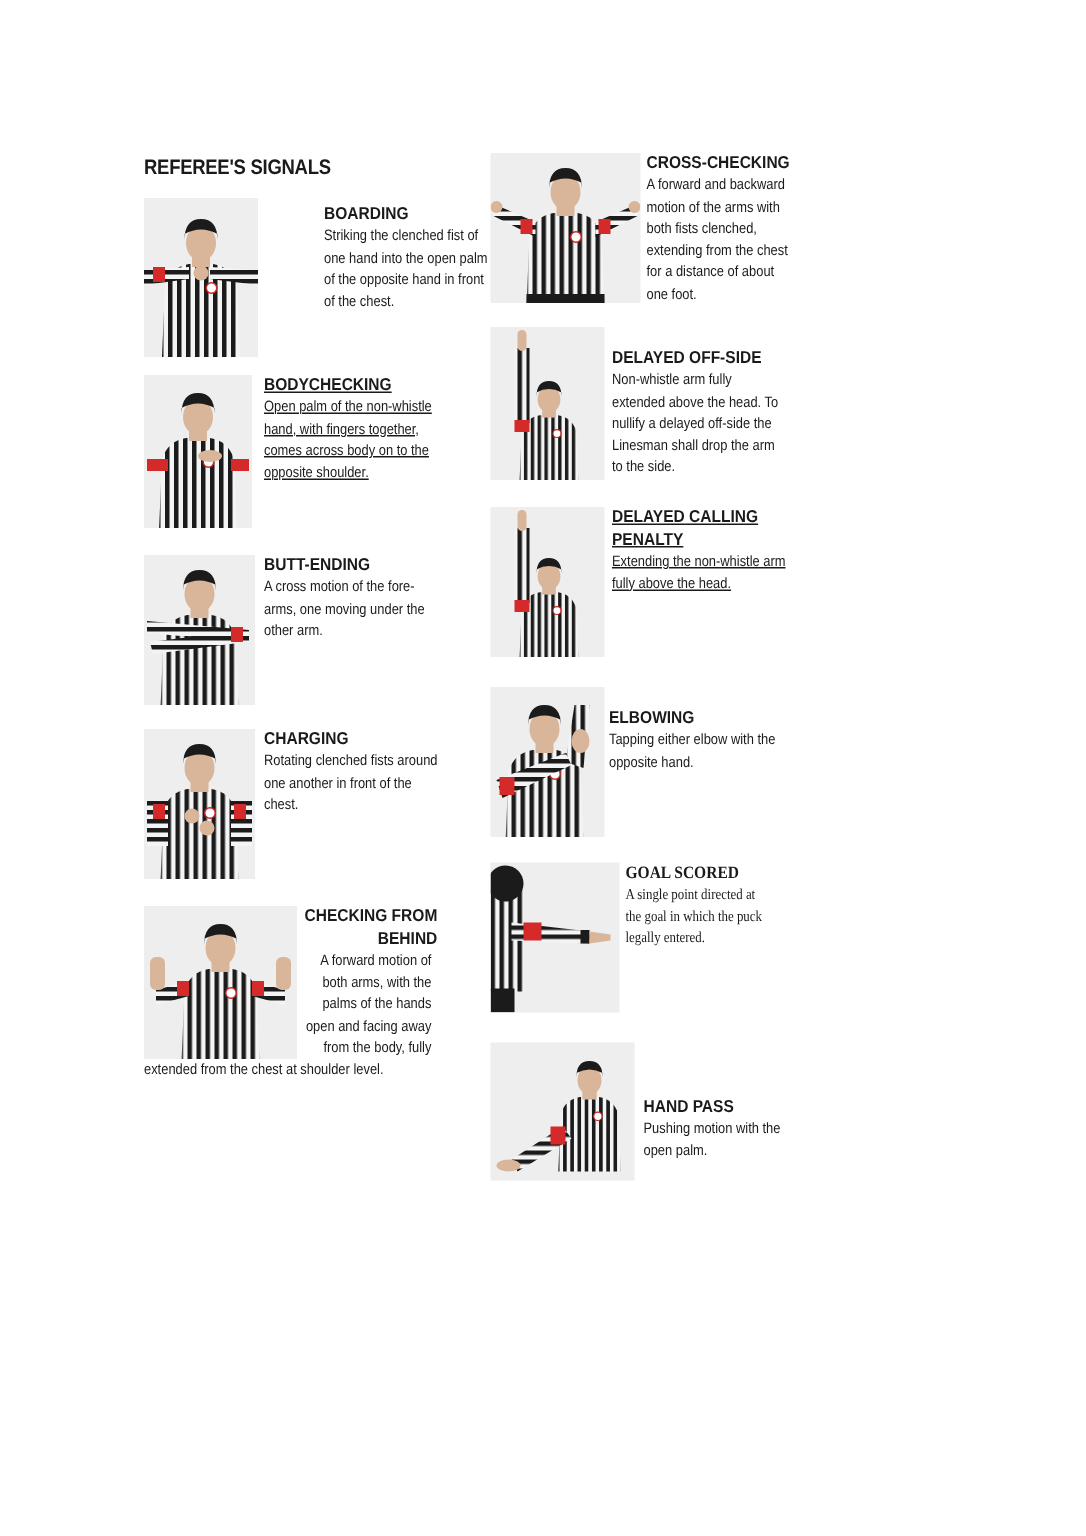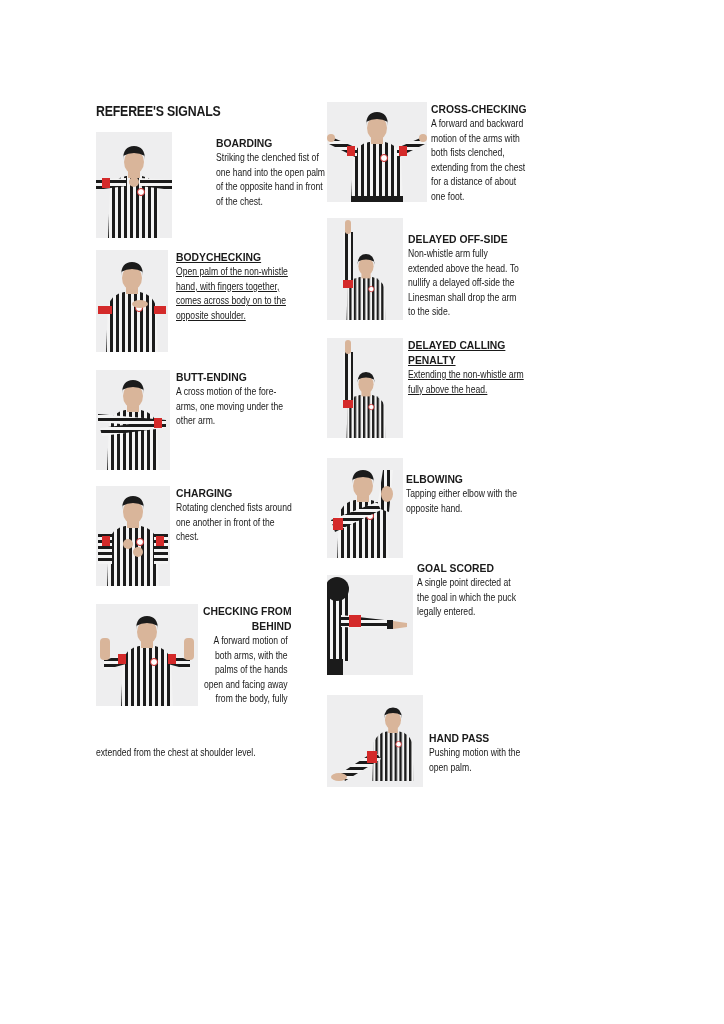--- a/index.html
+++ b/index.html
@@ -132,21 +132,21 @@
       <span style="display:block">BEHIND</span>
     </h3>
   <p>
     <span>A forward motion of</span>
       <span>both arms, with the</span>
       <span>palms of the hands</span>
       <span>open and facing away</span>
       <span>from the body, fully</span>
   </p>
 </div>
-<div class="sig" style="left:96px;top:707px;margin-top:39px;">
+<div class="sig" style="left:96px;top:707px;">
   <p>extended from the chest at shoulder level.</p>
 </div>
 
 <div class="photo" style="left:327px;top:102px;width:100px;height:100px;">
   <svg viewBox="0 0 100 100" preserveAspectRatio="none">
     <use href="#ref-body" x="10" y="2" width="80" height="100"></use>
     <path d="M2 34 L30 46 L30 56 L2 42 Z" fill="url(#hstripes)"></path>
     <path d="M98 34 L70 46 L70 56 L98 42 Z" fill="url(#hstripes)"></path>
     <rect x="20" y="44" width="8" height="10" fill="#d42a2a"></rect>
     <rect x="72" y="44" width="8" height="10" fill="#d42a2a"></rect>
@@ -226,21 +226,21 @@
   <svg viewBox="0 0 86 100" preserveAspectRatio="none">
     <rect x="0" y="18" width="22" height="68" fill="url(#stripes)"></rect>
     <rect x="0" y="84" width="16" height="16" fill="#1b1b1b"></rect>
     <ellipse cx="10" cy="14" rx="12" ry="12" fill="#1b1b1b"></ellipse>
     <path d="M14 40 L66 46 L66 54 L14 52 Z" fill="url(#hstripes)"></path>
     <rect x="22" y="40" width="12" height="12" fill="#d42a2a"></rect>
     <rect x="60" y="45" width="6" height="9" fill="#1b1b1b"></rect>
     <path d="M66 46 L80 48 L80 52 L66 54 Z" fill="#d9b59a"></path>
   </svg>
 </div>
-<div class="sig" style="left:417px;top:561px;">
+<div class="sig" style="left:417px;top:575px;font-family:Liberation Serif, serif;">
   <h3>GOAL SCORED</h3>
   <p>
     <span>A single point directed at</span>
       <span>the goal in which the puck</span>
       <span>legally entered.</span>
   </p>
 </div>
 
 <div class="photo" style="left:327px;top:695px;width:96px;height:92px;">
   <svg viewBox="0 0 96 92" preserveAspectRatio="none">

